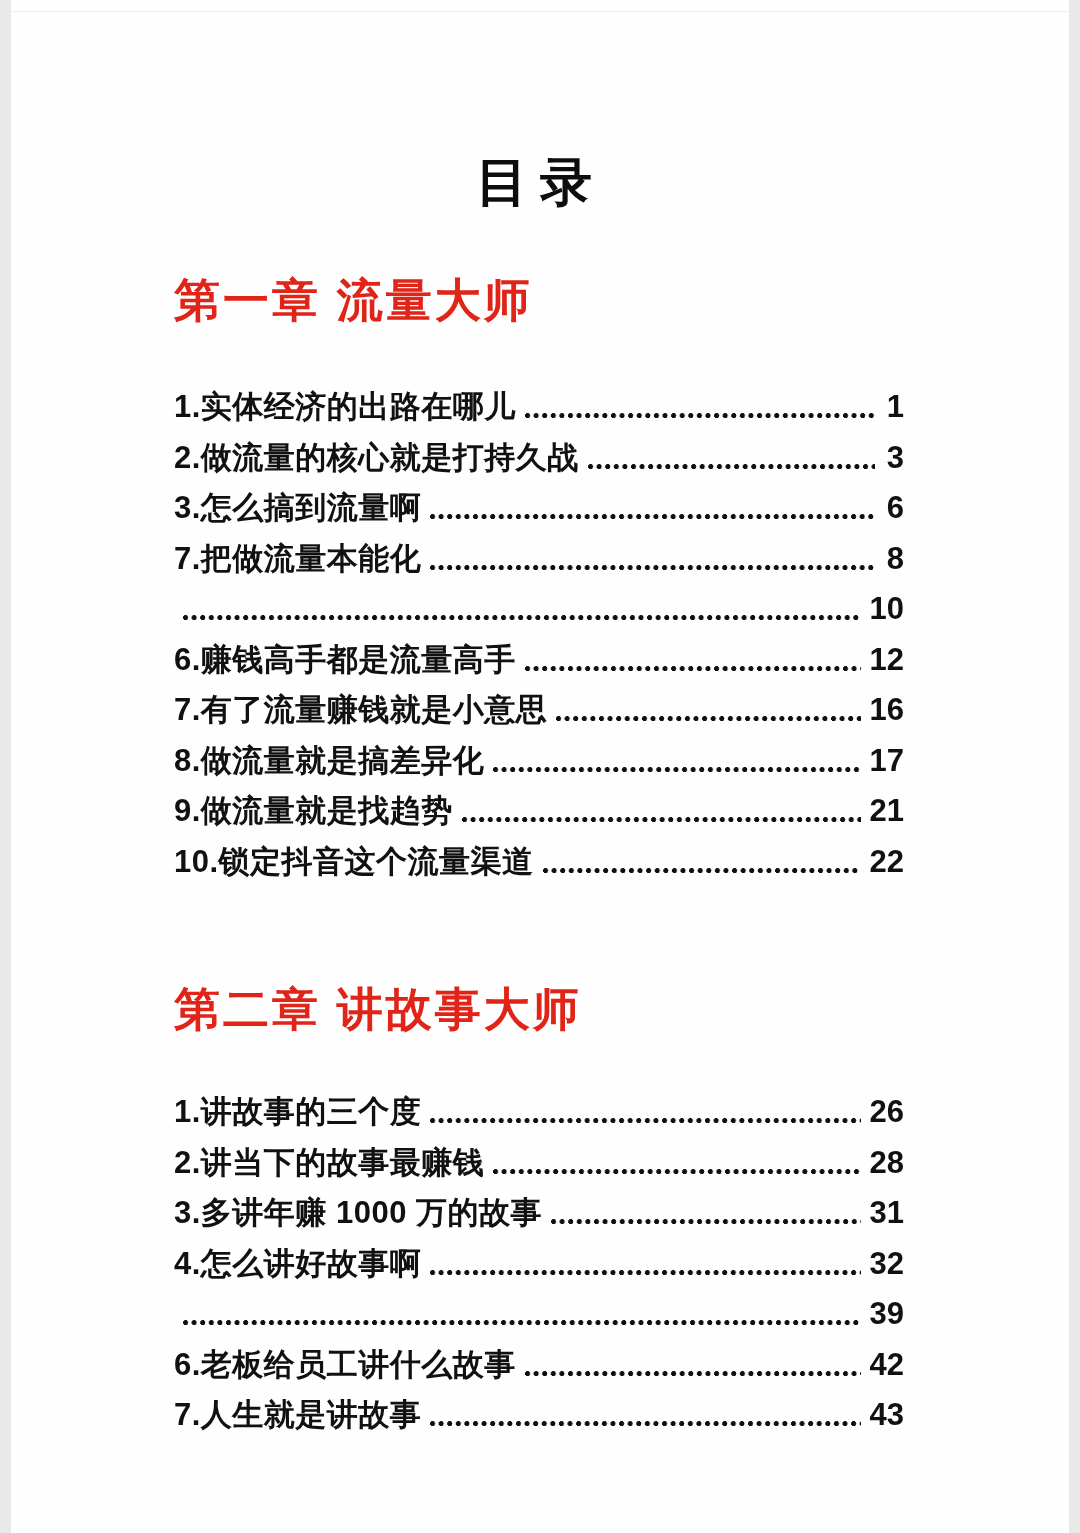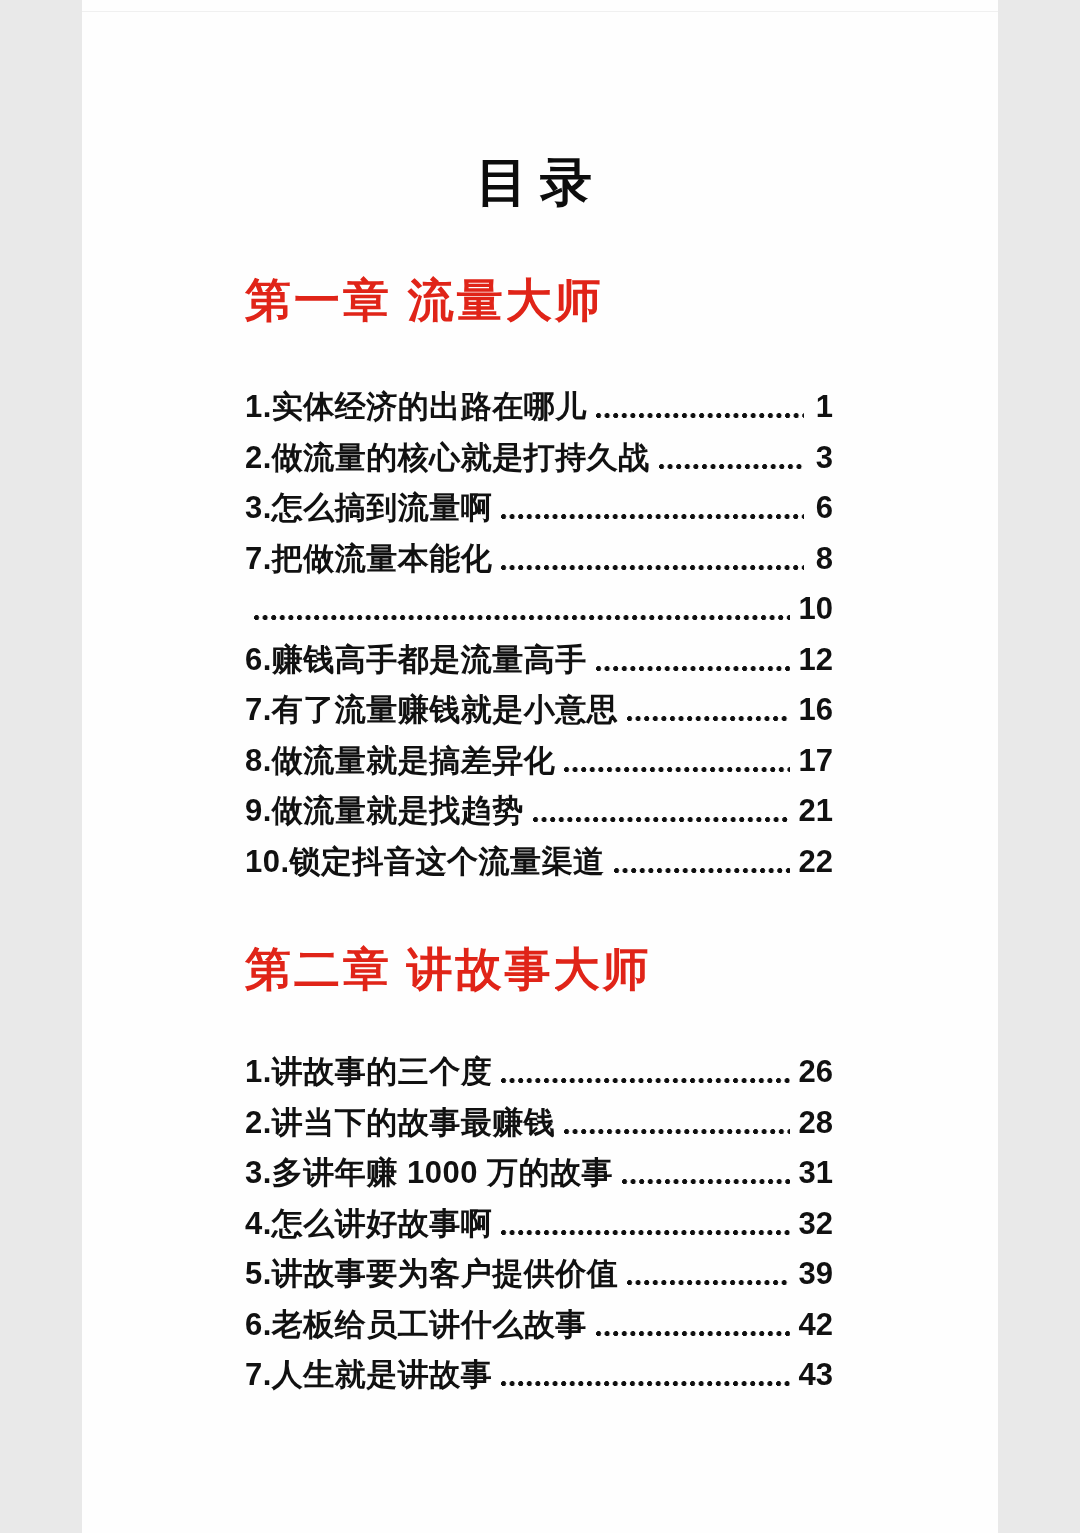--- a/index.html
+++ b/index.html
@@ -1,19 +1,19 @@
 <!DOCTYPE html>
 <html><head>
 <meta charset="utf-8">
 <style>
   * { margin: 0; padding: 0; box-sizing: border-box; }
   html, body { background: #e9e9e9; }
   .page {
     position: relative;
-    width: 916px;
+    width: 1058px;
     height: 1533px;
     margin: 0 auto;
     background: #fefefe;
     font-family: "Liberation Sans", sans-serif;
     font-weight: 700;
     color: #111111;
     overflow: hidden;
   }
   .top-artifact {
     position: absolute;
@@ -29,21 +29,21 @@
     letter-spacing: 12px;
     color: #0d0d0d;
   }
   .chapter { margin: 0 165px 0 163px; }
   .chapter-heading {
     font-size: 46px;
     letter-spacing: 3px;
     color: #e02418;
   }
   .ch1 .chapter-heading { margin-top: 52px; }
-  .ch2 .chapter-heading { margin-top: 52px; font-family: Liberation Serif, serif; }
+  .ch2 .chapter-heading { margin-top: 92px; }
   .toc-list { margin-top: 50px; }
   .ch2 .toc-list { margin-top: 46px; }
   .toc-row {
     display: flex;
     align-items: center;
     height: 50.5px;
   }
   .toc-label {
     font-size: 31px;
     white-space: nowrap;
@@ -146,21 +146,20 @@
         <span class="toc-label">3.多讲年赚 1000 万的故事</span>
         <span class="toc-dots"></span>
         <span class="toc-page">31</span>
       </div>
       <div class="toc-row">
         <span class="toc-label">4.怎么讲好故事啊</span>
         <span class="toc-dots"></span>
         <span class="toc-page">32</span>
       </div>
       <div class="toc-row">
-        <span class="toc-label">5.讲故事要为客户提供价值</span>
         <span class="toc-dots"></span>
         <span class="toc-page">39</span>
       </div>
       <div class="toc-row">
         <span class="toc-label">6.老板给员工讲什么故事</span>
         <span class="toc-dots"></span>
         <span class="toc-page">42</span>
       </div>
       <div class="toc-row">
         <span class="toc-label">7.人生就是讲故事</span>

